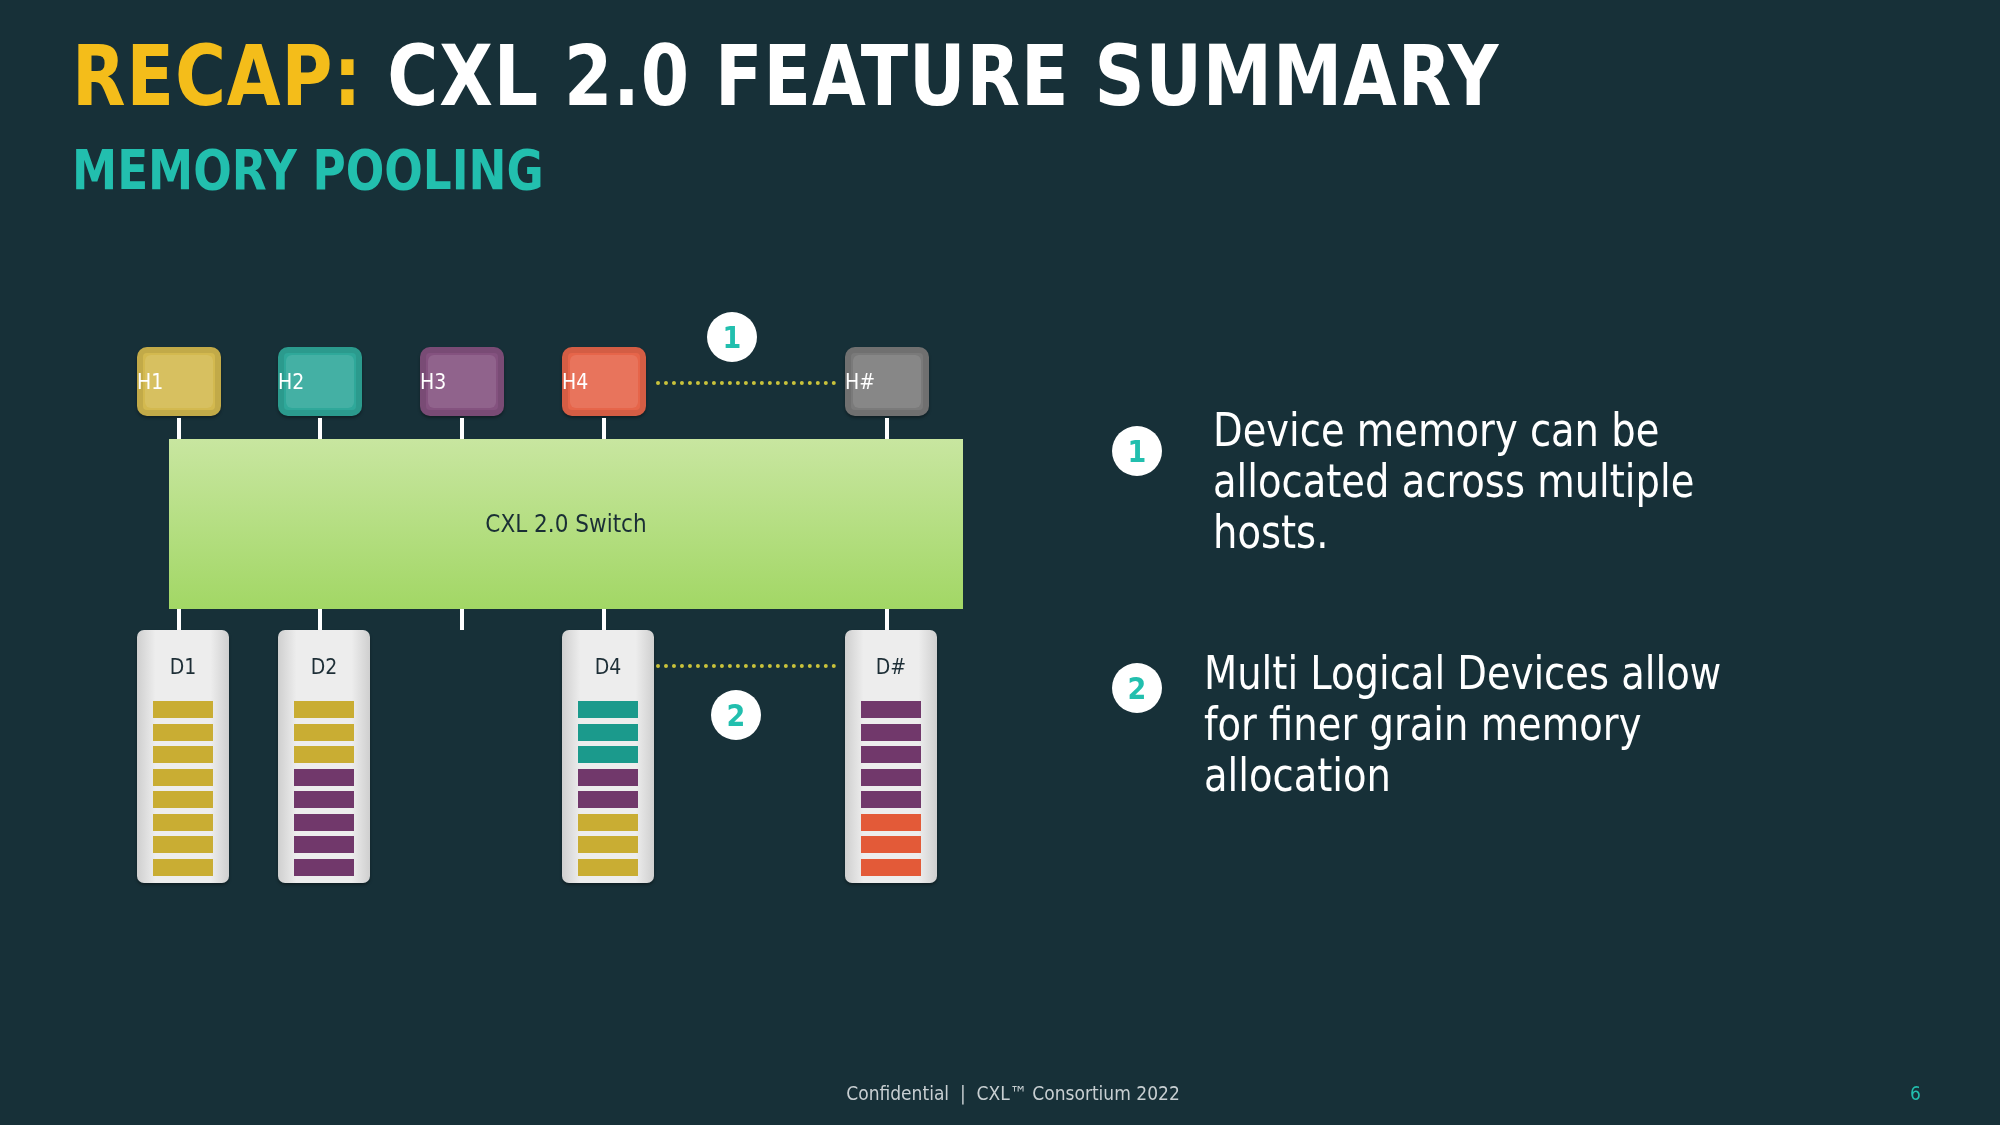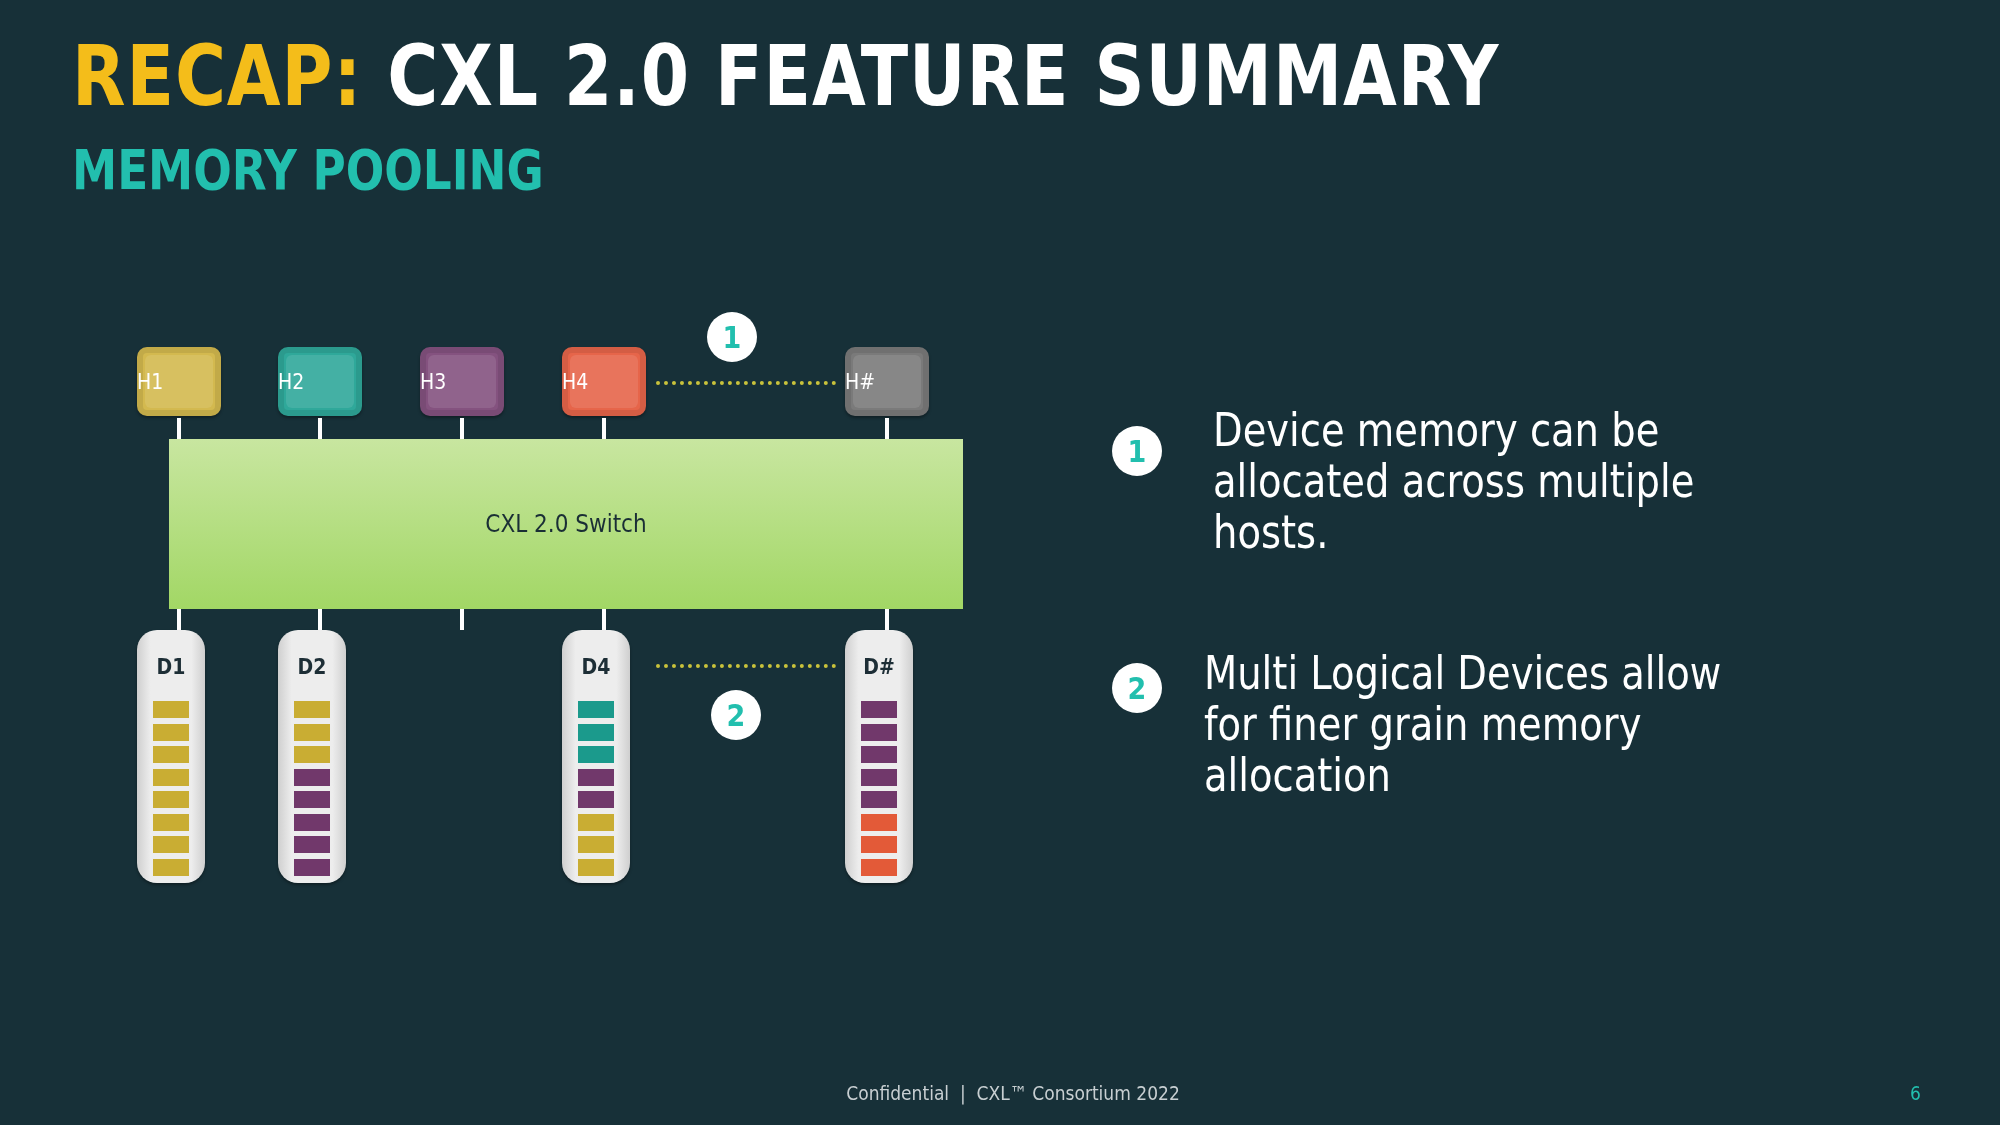--- a/index.html
+++ b/index.html
@@ -37,24 +37,23 @@
   }
   .host span { position: relative; }
   .connector { position: absolute; width: 4px; background: #ffffff; }
   .switch {
     position: absolute; left: 137px; top: 439px; width: 794px; height: 170px;
     background: linear-gradient(#c8e6a0, #a2d765);
     display: flex; align-items: center; justify-content: center;
     color: #1a2e35; font-size: 24px; margin-left: 32px;
   }
   .device {
-    position: absolute; top: 630px; width: 68px; height: 253px;
-    border-radius: 20px; background: linear-gradient(90deg, #cfcfcf, #ededed 20%, #ededed 80%, #cfcfcf);
+    position: absolute; top: 630px; width: 92px; height: 253px;
+    border-radius: 7px; background: linear-gradient(90deg, #cfcfcf, #ededed 20%, #ededed 80%, #cfcfcf);
     box-shadow: 0 2px 3px rgba(0,0,0,0.35);
-    font-weight: bold;
   }
   .device .label {
     position: absolute; top: 25px; left: 0; right: 0; text-align: center;
     color: #1d2e36; font-size: 21px;
   }
   .device .slices { position: absolute; left: 16px; right: 16px; top: 71px; }
   .slice { height: 17px; margin-bottom: 5.5px; }
   .dots {
     position: absolute; height: 0; border-top: 4px dotted #c9c23b;
   }

